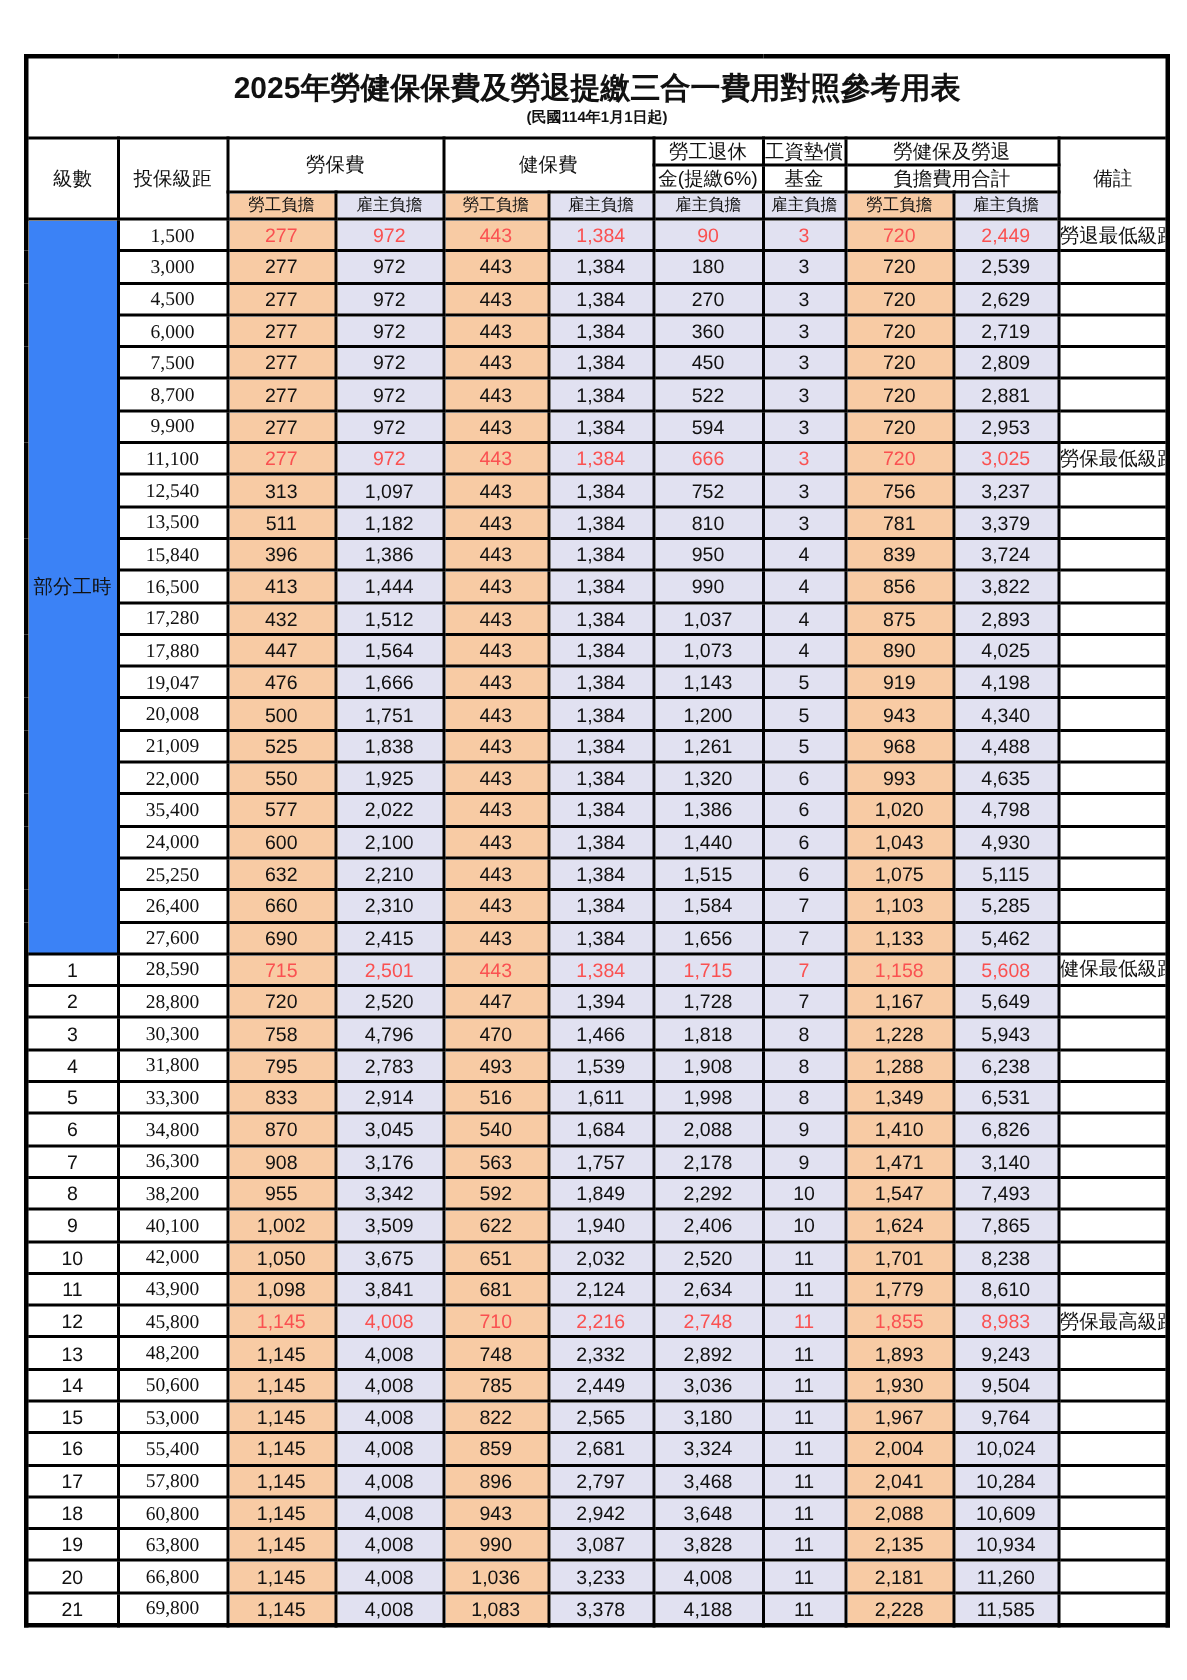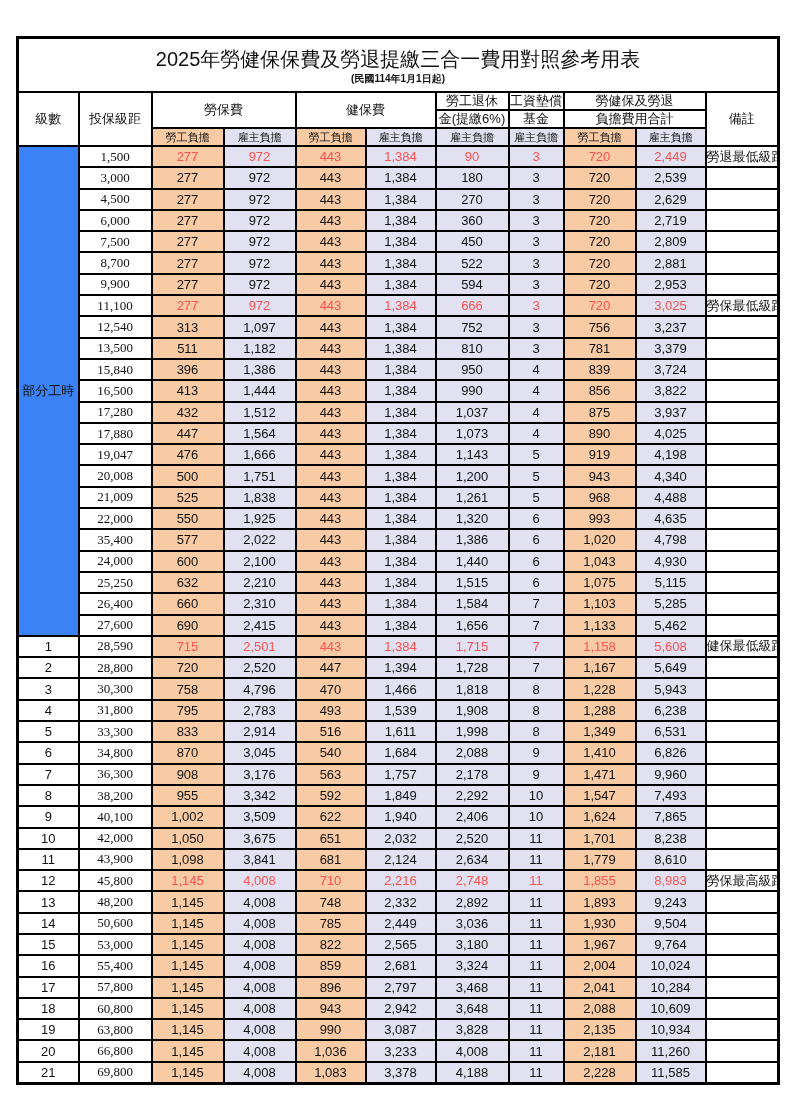--- a/index.html
+++ b/index.html
@@ -13,21 +13,21 @@
     border-collapse:collapse;table-layout:fixed;
     border:3px solid #000;
   }
   table.ref th,table.ref td{
     border:2px solid #000;padding:0;margin:0;
     text-align:center;vertical-align:middle;
     white-space:nowrap;overflow:hidden;
     font-size:13px;font-weight:400;color:#111;
   }
   td.title-cell{height:52px;border-bottom:2px solid #000;}
-  .title-line{font-size:20px;font-weight:400;line-height:1.35;}
+  .title-line{font-size:20px;font-weight:700;line-height:1.35;}
   .subtitle-line{font-size:10px;font-weight:700;line-height:1.2;}
   tr.hrow th{height:16px;font-weight:400;font-size:13px;line-height:1.1;}
   tr.hrow th.sub{font-size:11px;}
   tbody tr{height:21px;}
   .bg-o{background:var(--c-orange);}
   .bg-p{background:var(--c-lavender);}
   tr.hl td.val{color:var(--c-red);}
   td.note-cell{font-size:10.5px;color:var(--c-red);font-weight:400;}
   td.big{font-size:15px;font-weight:600;}
   td.part-time{font-size:12.5px;background:#3b82f6;}
@@ -232,21 +232,21 @@
         </tr>
         <tr>
           <td class="bracket">17,280</td>
           <td class="val bg-o">432</td>
           <td class="val bg-p">1,512</td>
           <td class="val bg-o">443</td>
           <td class="val bg-p">1,384</td>
           <td class="val bg-p">1,037</td>
           <td class="val bg-p">4</td>
           <td class="val bg-o">875</td>
-          <td class="val bg-p">3,937</td>
+          <td class="val bg-p">2,893</td>
           <td class="note-cell"></td>
         </tr>
         <tr>
           <td class="bracket">17,880</td>
           <td class="val bg-o">447</td>
           <td class="val bg-p">1,564</td>
           <td class="val bg-o">443</td>
           <td class="val bg-p">1,384</td>
           <td class="val bg-p">1,073</td>
           <td class="val bg-p">4</td>
@@ -443,21 +443,21 @@
         <tr>
           <td>7</td>
           <td class="bracket">36,300</td>
           <td class="val bg-o">908</td>
           <td class="val bg-p">3,176</td>
           <td class="val bg-o">563</td>
           <td class="val bg-p">1,757</td>
           <td class="val bg-p">2,178</td>
           <td class="val bg-p">9</td>
           <td class="val bg-o">1,471</td>
-          <td class="val bg-p">9,960</td>
+          <td class="val bg-p">3,140</td>
           <td class="note-cell"></td>
         </tr>
         <tr>
           <td>8</td>
           <td class="bracket">38,200</td>
           <td class="val bg-o">955</td>
           <td class="val bg-p">3,342</td>
           <td class="val bg-o">592</td>
           <td class="val bg-p">1,849</td>
           <td class="val bg-p">2,292</td>

